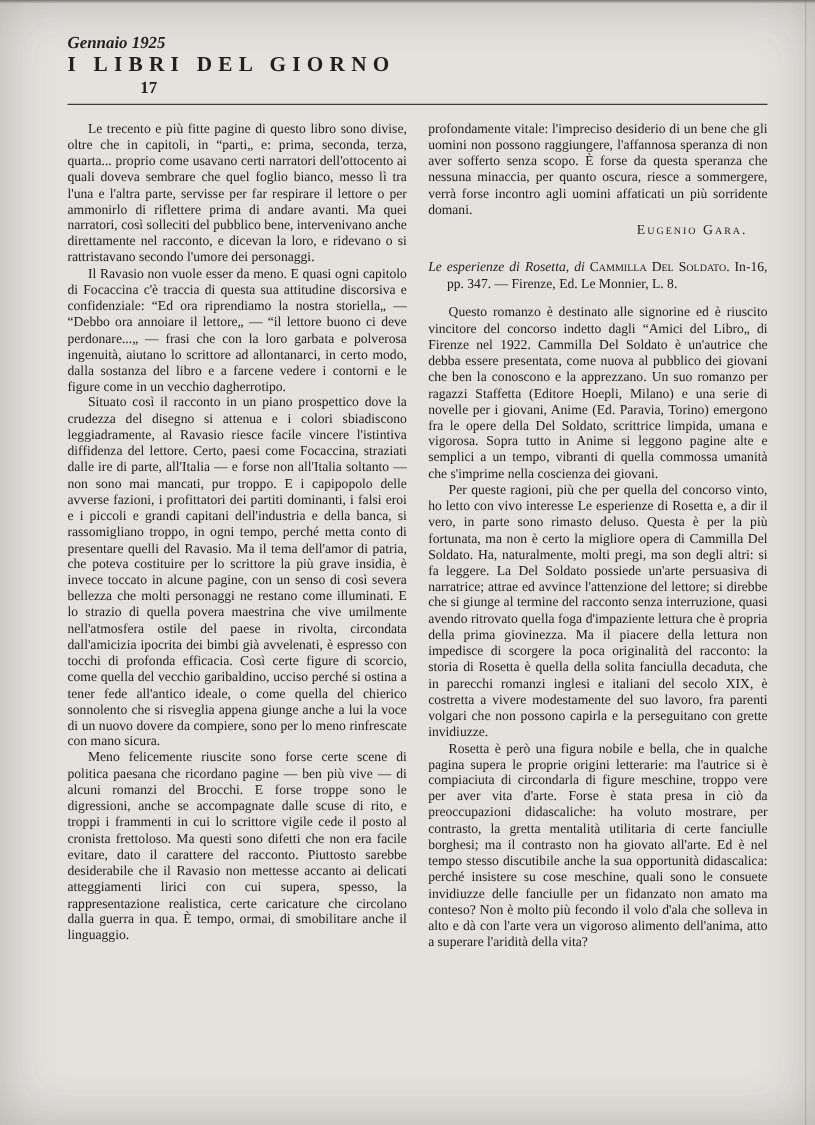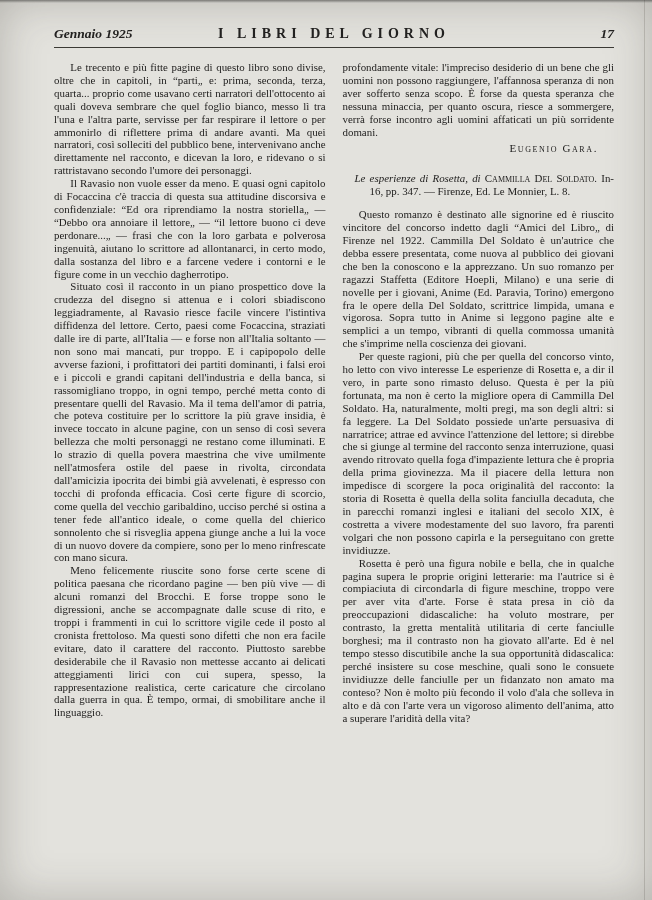--- a/index.html
+++ b/index.html
@@ -24,29 +24,30 @@
     background: rgba(80,78,70,.22);
     pointer-events: none;
   }
   .page { padding: 26px 38px 0 54px; }
 
   .page-header {
     display: flex;
     align-items: baseline;
     font-weight: bold;
     font-size: 13.5px;
+    flex-direction: column;
   }
   .issue-date  { width: 130px; font-style: italic; }
   .journal-title {
     flex: 1;
     text-align: center;
     letter-spacing: 5px;
-    font-size: 14px;
+    font-size: 17px;
   }
-  .page-number { width: 130px; text-align: right; font-style: italic; }
+  .page-number { width: 130px; text-align: center; }
 
   .header-rule {
     border: none;
     border-top: 1.3px solid #3b3a35;
     margin: 5px 0 13px 0;
   }
 
   .columns { display: flex; gap: 17px; justify-content: center; }
   .col {
     flex: 1;
@@ -63,21 +64,21 @@
 
   .signature {
     margin: 4px 16px 17px 0;
     text-align: right;
     font-variant: small-caps;
     letter-spacing: 1.6px;
     font-size: 11px;
   }
 
   .review-heading {
-    margin: 0 0 10px 12px;
+    margin: 0 0 10px 0;
     padding-left: 15px;
     text-indent: -15px;
   }
   .italic { font-style: italic; }
   .smallcaps { font-variant: small-caps; }
 </style>
 </head>
 <body>
 
 <div class="page">

